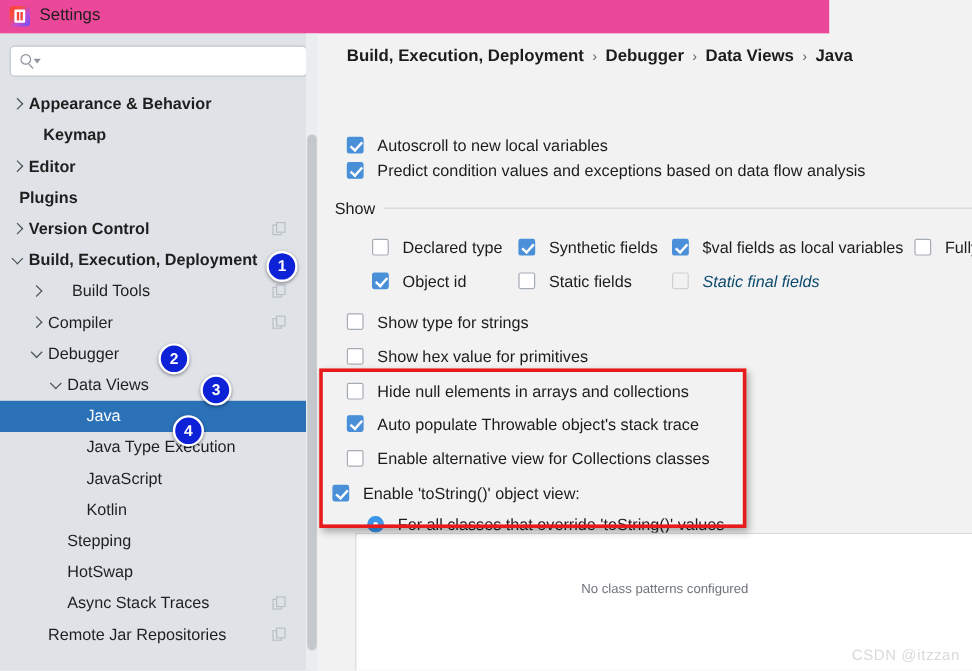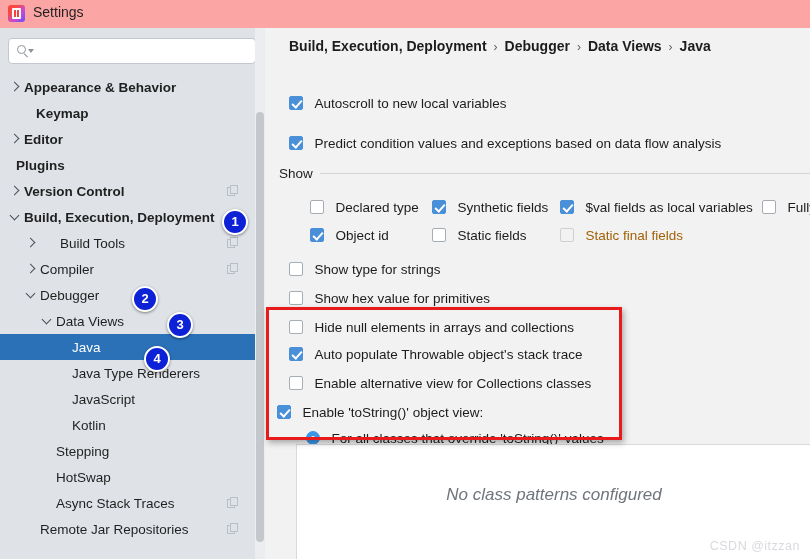--- a/index.html
+++ b/index.html
@@ -5,21 +5,21 @@
   html,body{margin:0;padding:0;}
   body{
     width:810px;height:559px;overflow:hidden;
     font-family:"Liberation Sans", sans-serif;
     background:#f2f2f2;
     -webkit-font-smoothing:antialiased;
   }
   #app{position:relative;width:810px;height:559px;background:#f2f2f2;}
 
   
-  .titlebar{position:absolute;left:0;top:0;width:810px;height:28px;background:#fca5a5;}
+  .titlebar{position:absolute;left:0;top:0;width:691px;height:28px;background:#ec4899;}
   .tb-icon{position:absolute;left:8px;top:5px;width:17px;height:17px;border-radius:3px;
     background:linear-gradient(135deg,#f9413f 0%,#fb4b3f 28%,#c44bd6 62%,#6a4df5 100%);}
   .tb-icon .glyph{position:absolute;left:4px;top:3px;width:9px;height:11px;
     background:#fff;border-radius:1px;}
   .tb-icon .glyph:after{content:"";position:absolute;left:2px;top:2px;width:2px;height:7px;background:#f4443f;}
   .tb-icon .glyph:before{content:"";position:absolute;left:5px;top:2px;width:2px;height:7px;background:#f4443f;}
   .tb-title{position:absolute;left:33px;top:4px;font-size:14px;color:#1f1f1f;}
 
   
   .sidebar{position:absolute;left:0;top:28px;width:265px;height:531px;background:#dfe3e8;}
@@ -55,37 +55,37 @@
   .breadcrumb .sep{font-weight:normal;color:#5d6166;padding:0 7px;font-size:12px;}
 
   .cbrow{position:absolute;white-space:nowrap;}
   .cb{position:relative;display:inline-block;width:14px;height:14px;vertical-align:-2px;
     border:1px solid #a6acb3;border-radius:2px;background:#fff;box-sizing:border-box;}
   .cb.on{background:#4a90d9;border-color:#4a90d9;}
   .cb.on:after{content:"";position:absolute;left:3.5px;top:1px;width:4px;height:8px;
     border-right:2px solid #fff;border-bottom:2px solid #fff;transform:rotate(42deg);}
   .cb.dis{background:#f2f2f2;border-color:#cdd1d5;}
   .cbl{font-size:13.5px;color:#1c1c1c;margin-left:7px;}
-  .cbl.dis{color:#a16207;}
+  .cbl.dis{color:#0c4a6e;font-style:italic;}
 
   .grouphdr{position:absolute;font-size:13.5px;color:#1c1c1c;}
   .grouprule{position:absolute;height:1px;background:#d2d5d9;}
 
   .radio{position:relative;display:inline-block;width:14px;height:14px;vertical-align:-2px;
     border:1.4px solid #a6acb3;border-radius:50%;background:#fff;box-sizing:border-box;}
   .radio.on{background:#3b95e8;border-color:#3b95e8;}
   .radio.on:after{content:"";position:absolute;left:4px;top:4px;width:4px;height:4px;border-radius:50%;background:#fff;}
 
   .redbox{position:absolute;left:266px;top:307px;width:356px;height:133px;
     border:3px solid #e71b1b;box-sizing:border-box;background:transparent;
     box-shadow:2px 3px 6px rgba(0,0,0,.30);}
 
   .listpanel{position:absolute;left:296px;top:444px;width:514px;height:115px;background:#fff;border:1px solid #d6d9dd;box-sizing:border-box;border-right:0;border-bottom:0;}
   .emptymsg{position:absolute;left:0;top:0;width:514px;text-align:center;margin-top:40px;
-    font-size:17px;color:#6f757b;font-style:italic;}
+    font-size:11px;color:#6f757b;}
   .watermark{position:absolute;right:10px;bottom:6px;font-size:12.5px;color:#d9dade;letter-spacing:.5px;}
 
   .badge{position:absolute;width:26px;height:26px;border-radius:50%;background:#0d21d6;
     border:2.5px solid #fff;box-sizing:border-box;color:#fff;font-size:13px;font-weight:bold;
     text-align:center;line-height:21px;box-shadow:0 1px 3px rgba(0,0,0,.45);}
 </style>
 </head>
 <body>
 
 <div id="app">
@@ -120,21 +120,21 @@
             <i class="b"></i>
             <i class="f"></i>
           </span></div>
         <div class="trow"><span class="arrow" style="left: 24px;"></span><span class="lbl" style="margin-left: 40px;">Compiler</span><span class="copyico">
             <i class="b"></i>
             <i class="f"></i>
           </span></div>
         <div class="trow"><span class="arrow down" style="left: 24px;"></span><span class="lbl" style="margin-left: 40px;">Debugger</span></div>
         <div class="trow"><span class="arrow down" style="left: 40px;"></span><span class="lbl" style="margin-left: 56px;">Data Views</span></div>
         <div class="trow sel"><span class="lbl" style="margin-left: 72px;">Java</span></div>
-        <div class="trow"><span class="lbl" style="margin-left: 72px;">Java Type Renderers</span></div>
+        <div class="trow"><span class="lbl" style="margin-left: 72px;">Java Type Execution</span></div>
         <div class="trow"><span class="lbl" style="margin-left: 72px;">JavaScript</span></div>
         <div class="trow"><span class="lbl" style="margin-left: 72px;">Kotlin</span></div>
         <div class="trow"><span class="lbl" style="margin-left: 56px;">Stepping</span></div>
         <div class="trow"><span class="lbl" style="margin-left: 56px;">HotSwap</span></div>
         <div class="trow"><span class="lbl" style="margin-left: 56px;">Async Stack Traces</span><span class="copyico">
             <i class="b"></i>
             <i class="f"></i>
           </span></div>
         <div class="trow"><span class="lbl" style="margin-left: 40px;">Remote Jar Repositories</span><span class="copyico">
             <i class="b"></i>
@@ -142,21 +142,21 @@
           </span></div>
       </div>
   </div>
   <div class="sb-track"></div>
   <div class="sb-thumb"></div>
 
   <div class="main">
 
     <div class="breadcrumb" id="breadcrumb"><span>Build, Execution, Deployment</span><span class="sep">›</span><span>Debugger</span><span class="sep">›</span><span>Data Views</span><span class="sep">›</span><span>Java</span></div>
 
-    <div class="cbrow" style="left:24px;top:66px;">
+    <div class="cbrow" style="left:24px;top:85px;">
       <span class="cb on"></span>
       <span class="cbl">Autoscroll to new local variables</span>
     </div>
     <div class="cbrow" style="left:24px;top:106px;">
       <span class="cb on"></span>
       <span class="cbl">Predict condition values and exceptions based on data flow analysis</span>
     </div>
 
     <div class="grouphdr" style="left:14px;top:138px;">Show</div>
     <div class="grouprule" style="left:55px;top:145px;width:490px;"></div>

